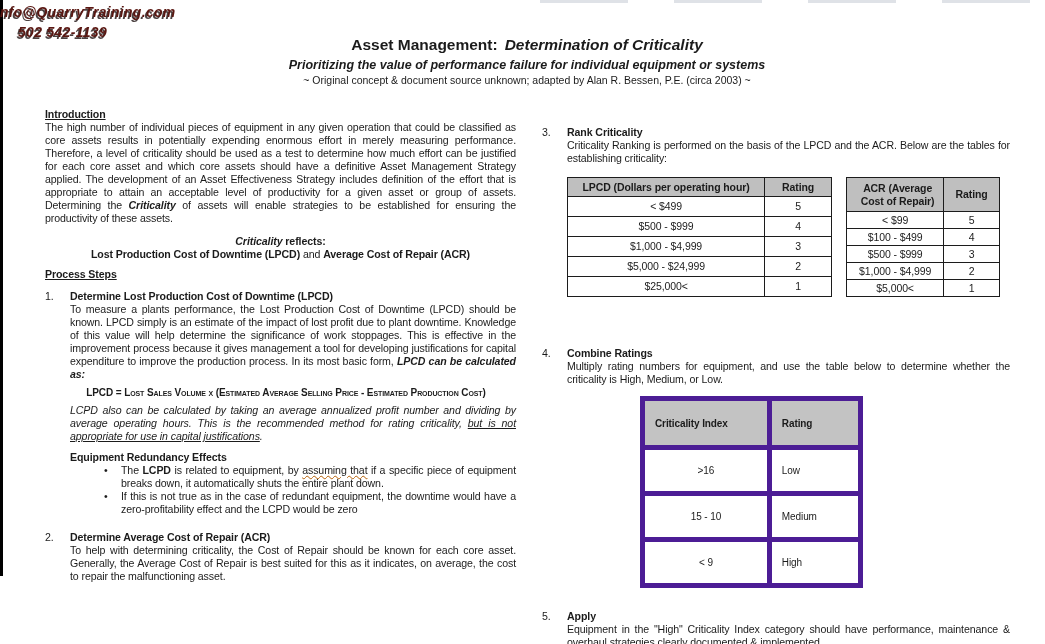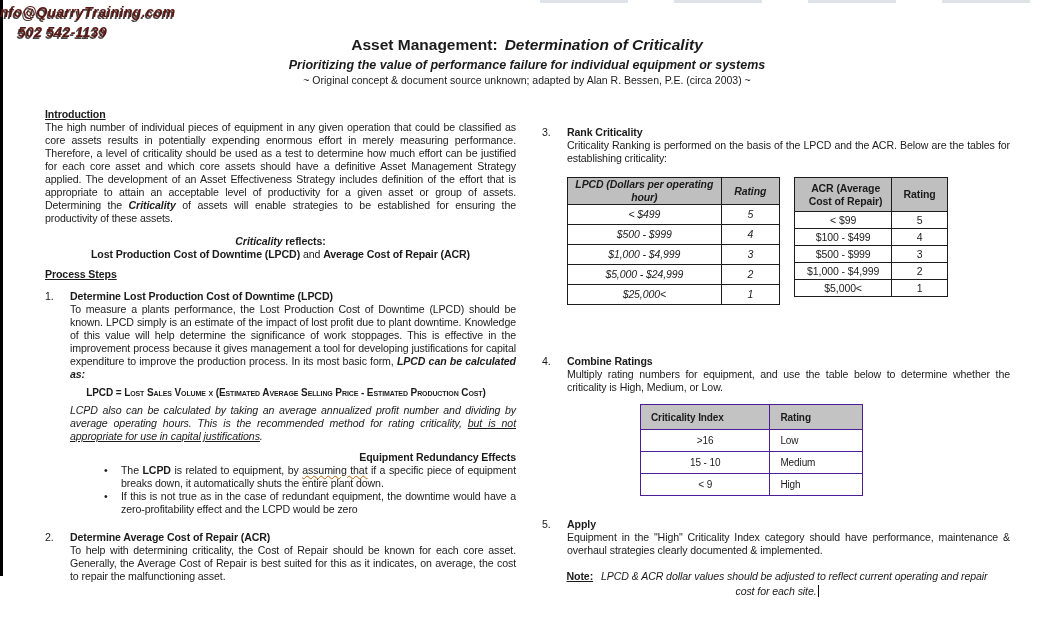--- a/index.html
+++ b/index.html
@@ -44,45 +44,45 @@
   .process-heading{margin-top:7px;}
 
   .step{display:flex;margin-top:9px;}
   .step-num{flex:none;width:25px;}
   .step-content{flex:1;min-width:0;}
   .step-title{font-weight:bold;}
 
   .formula{margin:5px 0 5px -14px;font-weight:bold;font-variant:small-caps;
     font-size:10px;white-space:nowrap;text-align:center;letter-spacing:-.1px;}
   .lcpd-note{margin:3px 0 8px 0;}
-  .redundancy-h{font-weight:bold;margin-top:2px;text-align:right;}
+  .redundancy-h{font-weight:bold;margin-top:2px;}
   .bullets{margin:0 0 0 30px;}
   .bullet{display:flex;}
   .bullet .dot{flex:none;width:17px;text-align:left;padding-left:4px;}
   .bullet .bt{flex:1;}
 
   .step-2{margin-top:15px;}
   .step-4{margin-top:50px;}
   .step-5{margin-top:22px;}
 
   
   table{border-collapse:collapse;font-size:10.5px;}
   .tables-row{display:flex;margin:12px 0 0 25px;gap:14px;align-items:flex-start;}
   .t-std td,.t-std th{border:1px solid #1c1c1c;padding:0 3px;}
   .t-std th{background:#bfbfbf;font-weight:bold;}
   .t-std .c{text-align:center;}
-  .t-lpcd{width:213px;font-style:italic;}
+  .t-lpcd{width:265px;}
   .t-lpcd th{height:18px;}
   .t-lpcd td{height:19px;}
   .t-acr{width:154px;}
   .t-acr th{height:33px;}
   .t-acr td{height:16px;}
   .t-acr th.lh{text-align:center;padding-left:8px;line-height:13px;}
   .t-crit{width:223px;margin:10px 0 0 98px;font-size:10px;}
-  .t-crit td,.t-crit th{border:1px solid #4c1d95;padding:2px 3px;}
+  .t-crit td,.t-crit th{border:5px solid #4c1d95;padding:12px 3px;}
   .t-crit th{background:#c3c3c3;height:20px;text-align:left;padding-left:10px;}
   .t-crit td{height:17px;}
   .t-crit td.c{text-align:center;border-radius:9px;}
   .t-crit td.l{text-align:left;padding-left:10px;}
 
   .note-block{margin:12px 0 0 20px;width:430px;text-align:center;line-height:15px;}
   .note-label{font-weight:bold;text-decoration:underline;margin-right:8px;}
   .note-text{font-style:italic;}
   .caret{display:inline-block;width:1px;height:12px;background:#000;vertical-align:-2px;margin-left:1px;}
 </style>

